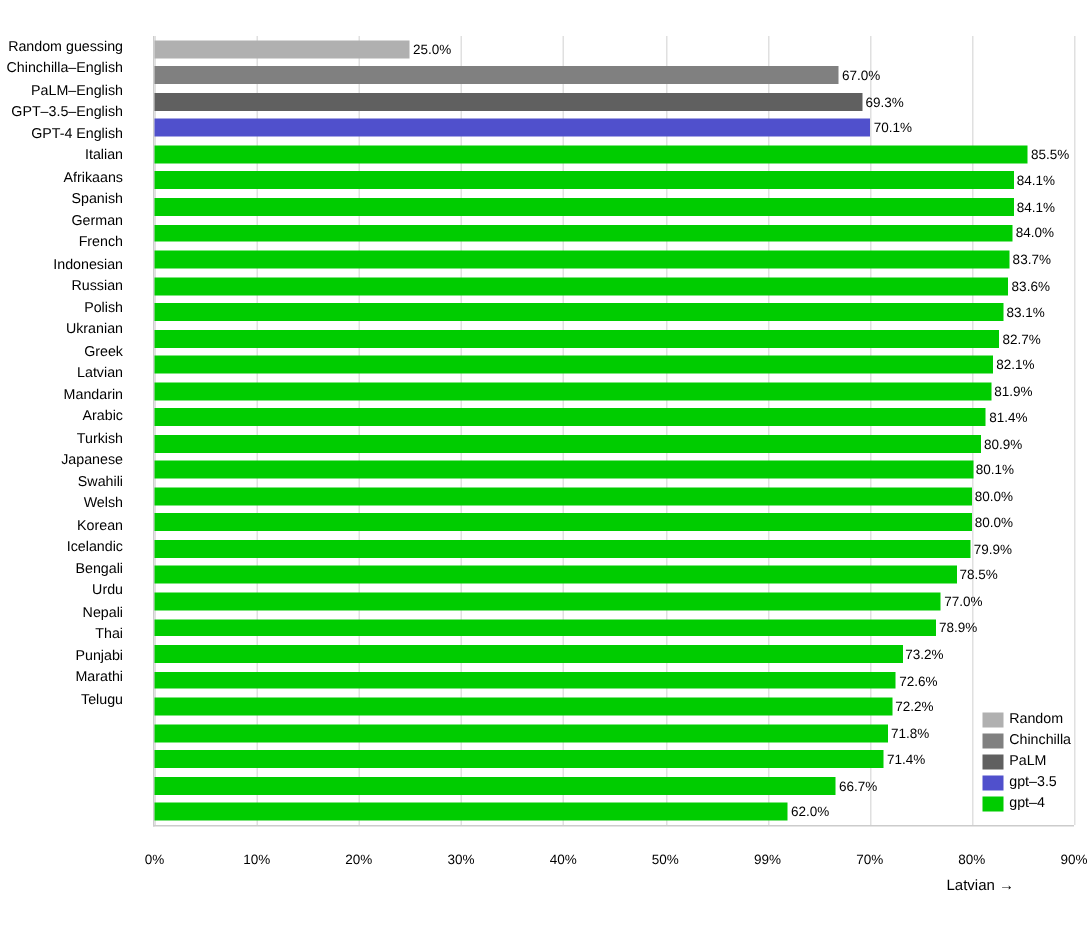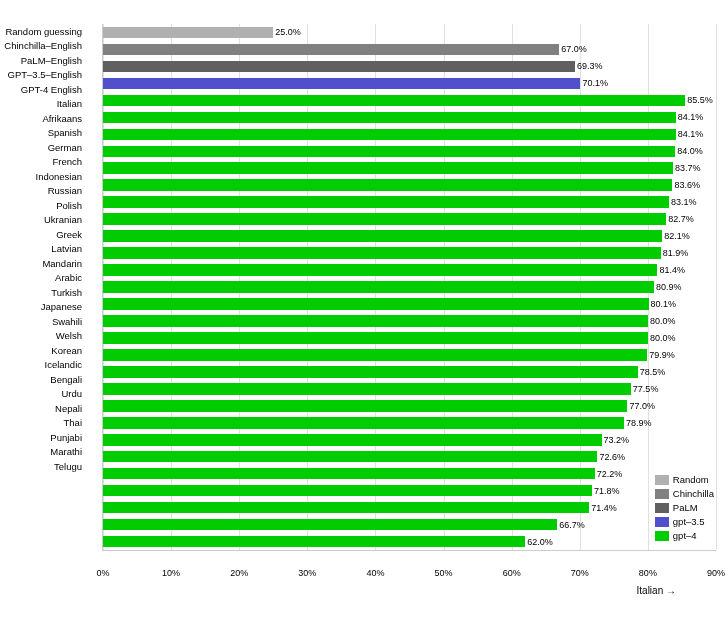--- a/index.html
+++ b/index.html
@@ -274,25 +274,20 @@
             <div class="bar" style="width: 88.7778%; background: rgb(0, 204, 0);">
               <span class="bar-label">79.9%</span>
             </div>
           </div>
           <div class="bar-row">
             <div class="bar" style="width: 87.2222%; background: rgb(0, 204, 0);">
               <span class="bar-label">78.5%</span>
             </div>
           </div>
           <div class="bar-row">
-            <div class="bar" style="width: 86.1111%; background: rgb(0, 204, 0);">
-              <span class="bar-label">77.5%</span>
-            </div>
-          </div>
-          <div class="bar-row">
             <div class="bar" style="width: 85.5556%; background: rgb(0, 204, 0);">
               <span class="bar-label">77.0%</span>
             </div>
           </div>
           <div class="bar-row">
             <div class="bar" style="width: 85%; background: rgb(0, 204, 0);">
               <span class="bar-label">78.9%</span>
             </div>
           </div>
           <div class="bar-row">
@@ -331,26 +326,26 @@
             </div>
           </div>
         </div>
         <div class="x-axis">
           <div class="x-tick" style="left: 0%;">0%</div>
           <div class="x-tick" style="left: 11.1111%;">10%</div>
           <div class="x-tick" style="left: 22.2222%;">20%</div>
           <div class="x-tick" style="left: 33.3333%;">30%</div>
           <div class="x-tick" style="left: 44.4444%;">40%</div>
           <div class="x-tick" style="left: 55.5556%;">50%</div>
-          <div class="x-tick" style="left: 66.6667%;">60%</div>
+          <div class="x-tick" style="left: 66.6667%;">99%</div>
           <div class="x-tick" style="left: 77.7778%;">70%</div>
           <div class="x-tick" style="left: 88.8889%; margin-top: 44px;">80%</div>
           <div class="x-tick" style="left: 100%;">90%</div>
         </div>
-        <div class="x-axis-label">Italian →</div>
+        <div class="x-axis-label">Latvian →</div>
       </div>
   </div>
 </div>
 
 <div class="legend" id="legend" style="position: absolute; right: 12px; bottom: 80px;">
     <div class="legend-item">
       <div class="legend-color" style="background: rgb(176, 176, 176);"></div>
       <span>Random</span>
     </div>
     <div class="legend-item">

